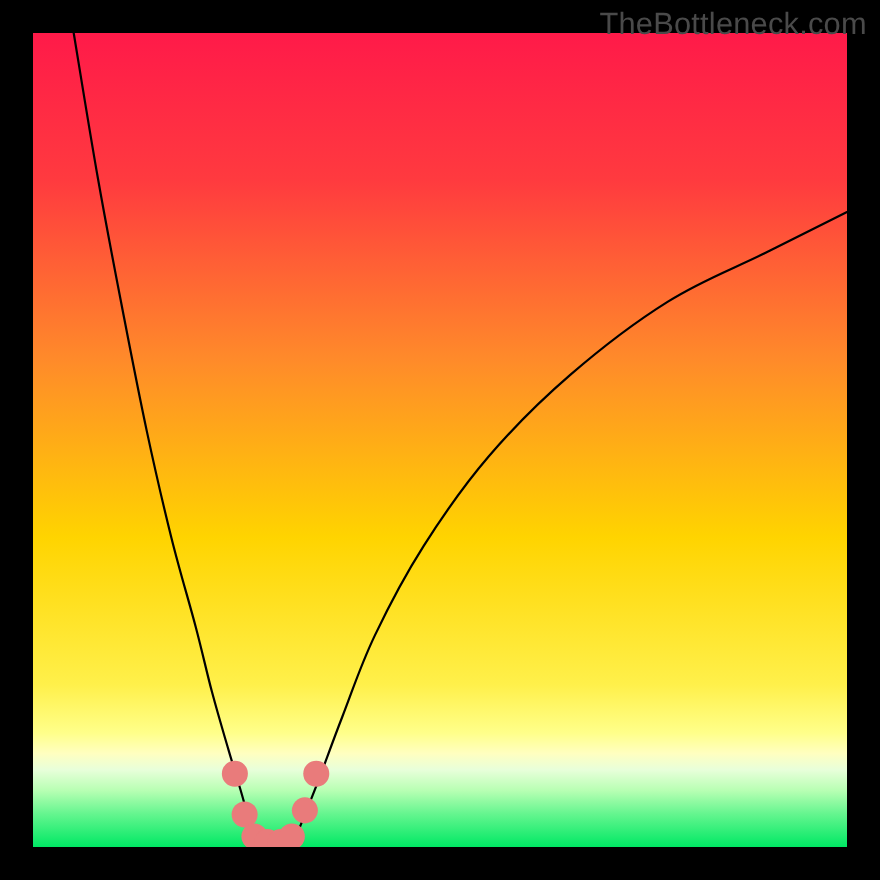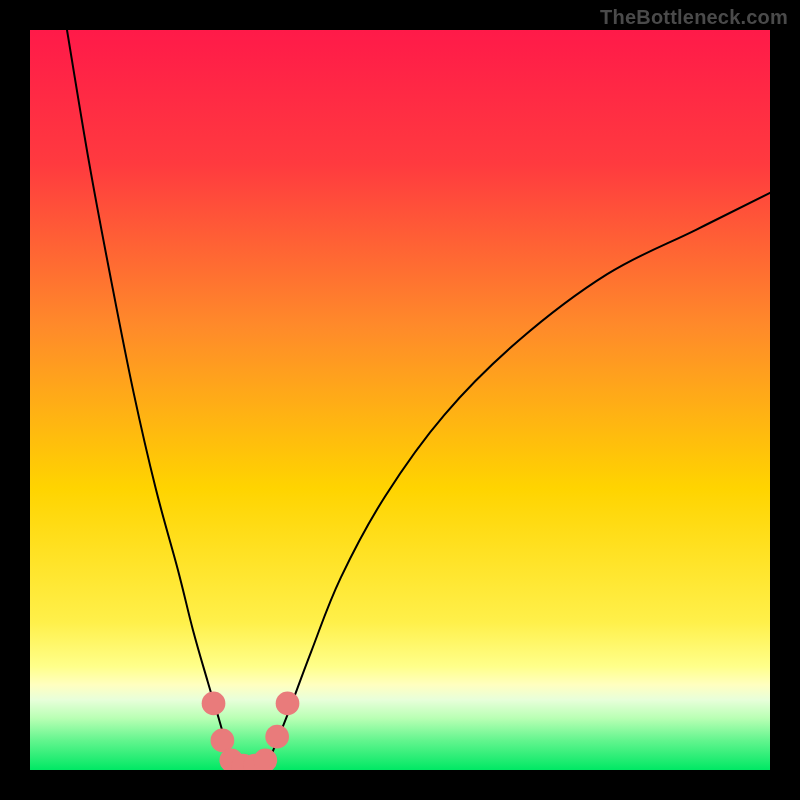--- a/index.html
+++ b/index.html
@@ -15,22 +15,22 @@
     position: relative;
     width: 800px;
     height: 800px;
     background: #000;
   }
   .watermark {
     position: absolute;
     top: 6px;
     right: 12px;
     color: #4a4a4a;
-    font-size: 20px;
-    font-weight: 700;
+    font-size: 28px;
+    font-weight: 400;
     letter-spacing: 0.2px;
     z-index: 10;
   }
   .plot-box {
     position: absolute;
     left: 30px;
     top: 30px;
     width: 740px;
     height: 740px;
     box-sizing: border-box;

